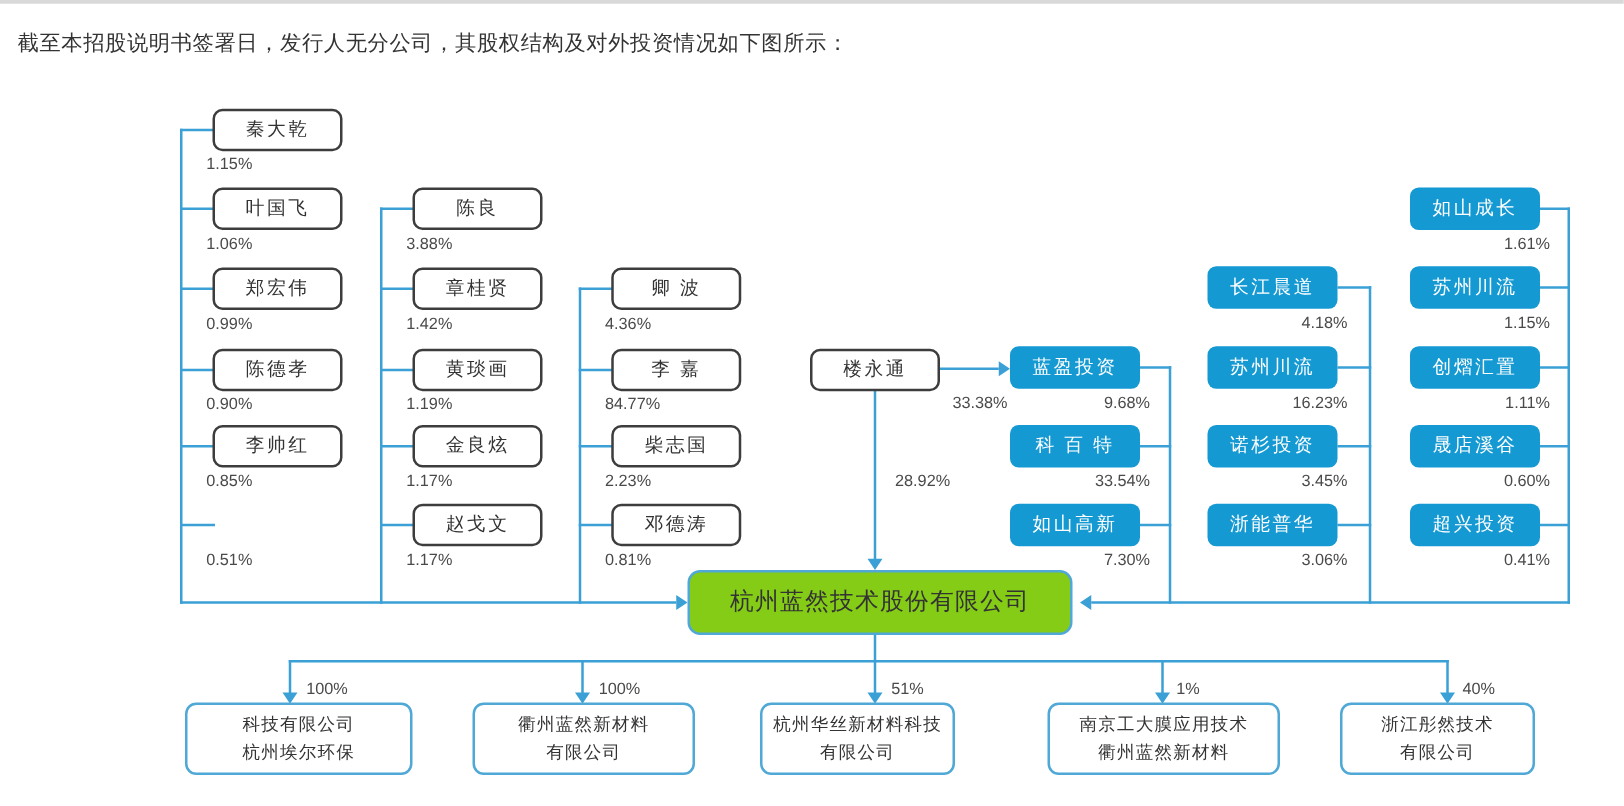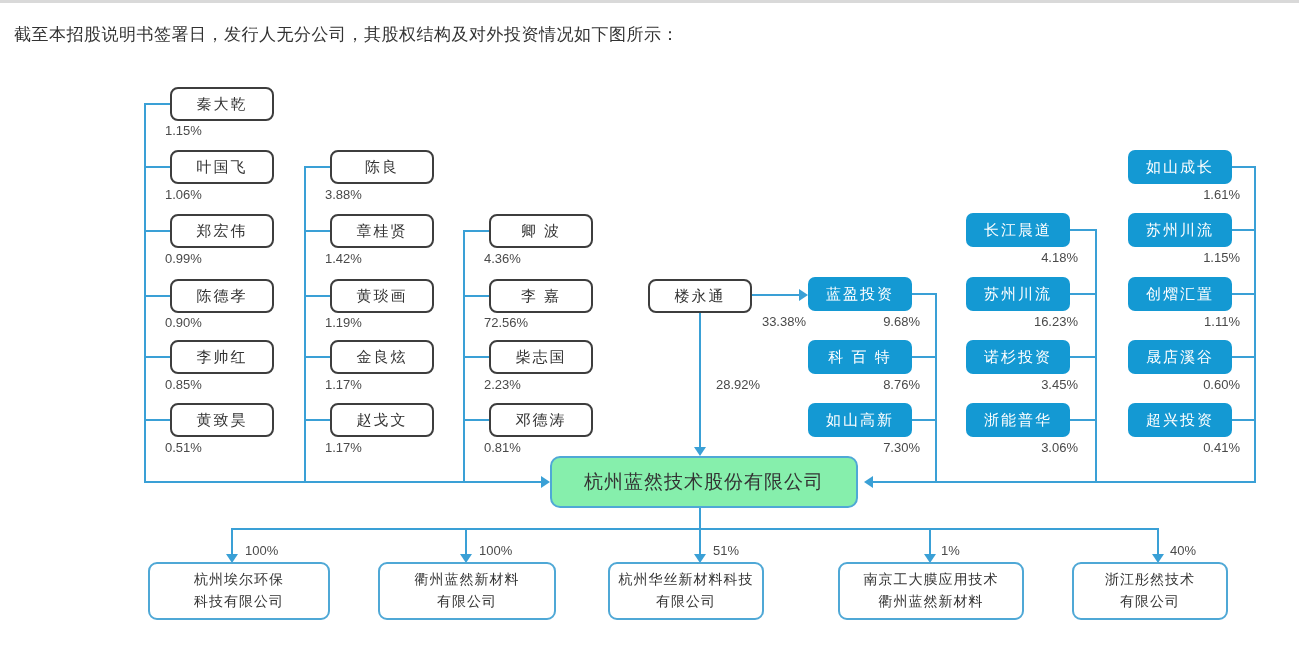--- a/index.html
+++ b/index.html
@@ -23,21 +23,21 @@
   .pct{position:absolute;font-size:13px;color:#4a4a4a;}
   .rpct{position:absolute;width:80px;text-align:right;font-size:13px;color:#4a4a4a;}
   
   .hl{position:absolute;height:2px;background:var(--line-blue);}
   .vl{position:absolute;width:2px;background:var(--line-blue);}
   
   .a-r{position:absolute;width:0;height:0;border-top:6px solid transparent;border-bottom:6px solid transparent;border-left:9px solid var(--line-blue);}
   .a-l{position:absolute;width:0;height:0;border-top:6px solid transparent;border-bottom:6px solid transparent;border-right:9px solid var(--line-blue);}
   .a-d{position:absolute;width:0;height:0;border-left:6px solid transparent;border-right:6px solid transparent;border-top:9px solid var(--line-blue);}
   
-  .company{position:absolute;left:550px;top:453px;width:308px;height:52px;background:#86efac;
+  .company{position:absolute;left:550px;top:453px;width:308px;height:52px;background:#84cc16;
            border:2px solid var(--company-border);border-radius:10px;font-size:19px;color:var(--text);
            text-align:center;line-height:48px;letter-spacing:1px;}
   .sub{position:absolute;top:559px;height:58px;background:#fff;border:2px solid var(--company-border);
        border-radius:9px;font-size:14px;color:var(--text);text-align:center;display:flex;flex-direction:column;
        justify-content:center;line-height:1.55;letter-spacing:1px;}
 </style>
 </head>
 <body>
 
 <div class="page">
@@ -110,51 +110,50 @@
   <div class="pbox" style="left:170px;top:84px">秦大乾</div>
   <div class="pct" style="left:165px;top:120px">1.15%</div>
   <div class="pbox" style="left:170px;top:147px">叶国飞</div>
   <div class="pct" style="left:165px;top:184px">1.06%</div>
   <div class="pbox" style="left:170px;top:211px">郑宏伟</div>
   <div class="pct" style="left:165px;top:248px">0.99%</div>
   <div class="pbox" style="left:170px;top:276px">陈德孝</div>
   <div class="pct" style="left:165px;top:312px">0.90%</div>
   <div class="pbox" style="left:170px;top:337px">李帅红</div>
   <div class="pct" style="left:165px;top:374px">0.85%</div>
-  <div class="pbox" style="left:170px;top:400px">黄致昊</div>
   <div class="pct" style="left:165px;top:437px">0.51%</div>
 
   <div class="pbox" style="left:330px;top:147px">陈良</div>
   <div class="pct" style="left:325px;top:184px">3.88%</div>
   <div class="pbox" style="left:330px;top:211px">章桂贤</div>
   <div class="pct" style="left:325px;top:248px">1.42%</div>
   <div class="pbox" style="left:330px;top:276px">黄琰画</div>
   <div class="pct" style="left:325px;top:312px">1.19%</div>
   <div class="pbox" style="left:330px;top:337px">金良炫</div>
   <div class="pct" style="left:325px;top:374px">1.17%</div>
   <div class="pbox" style="left:330px;top:400px">赵戈文</div>
   <div class="pct" style="left:325px;top:437px">1.17%</div>
 
   <div class="pbox" style="left:489px;top:211px">卿 波</div>
   <div class="pct" style="left:484px;top:248px">4.36%</div>
   <div class="pbox" style="left:489px;top:276px">李 嘉</div>
-  <div class="pct" style="left:484px;top:312px">72.56%</div>
+  <div class="pct" style="left:484px;top:312px">84.77%</div>
   <div class="pbox" style="left:489px;top:337px">柴志国</div>
   <div class="pct" style="left:484px;top:374px">2.23%</div>
   <div class="pbox" style="left:489px;top:400px">邓德涛</div>
   <div class="pct" style="left:484px;top:437px">0.81%</div>
 
   <div class="pbox" style="left:648px;top:276px">楼永通</div>
   <div class="rpct" style="left:726px;top:311px">33.38%</div>
   <div class="pct" style="left:716px;top:374px">28.92%</div>
 
   <div class="bbox" style="left:808px;top:274px">蓝盈投资</div>
   <div class="rpct" style="left:840px;top:311px">9.68%</div>
   <div class="bbox" style="left:808px;top:337px">科 百 特</div>
-  <div class="rpct" style="left:840px;top:374px">8.76%</div>
+  <div class="rpct" style="left:840px;top:374px">33.54%</div>
   <div class="bbox" style="left:808px;top:400px">如山高新</div>
   <div class="rpct" style="left:840px;top:437px">7.30%</div>
 
   <div class="bbox" style="left:966px;top:210px">长江晨道</div>
   <div class="rpct" style="left:998px;top:247px">4.18%</div>
   <div class="bbox" style="left:966px;top:274px">苏州川流</div>
   <div class="rpct" style="left:998px;top:311px">16.23%</div>
   <div class="bbox" style="left:966px;top:337px">诺杉投资</div>
   <div class="rpct" style="left:998px;top:374px">3.45%</div>
   <div class="bbox" style="left:966px;top:400px">浙能普华</div>
@@ -173,22 +172,22 @@
 
   <div class="company">杭州蓝然技术股份有限公司</div>
 
   <div class="pct" style="left:245px;top:540px">100%</div>
   <div class="pct" style="left:479px;top:540px">100%</div>
   <div class="pct" style="left:713px;top:540px">51%</div>
   <div class="pct" style="left:941px;top:540px">1%</div>
   <div class="pct" style="left:1170px;top:540px">40%</div>
 
   <div class="sub" style="left:148px;width:182px">
+    <span>科技有限公司</span>
     <span>杭州埃尔环保</span>
-    <span>科技有限公司</span>
   </div>
   <div class="sub" style="left:378px;width:178px">
     <span>衢州蓝然新材料</span>
     <span>有限公司</span>
   </div>
   <div class="sub" style="left:608px;width:156px">
     <span>杭州华丝新材料科技</span>
     <span>有限公司</span>
   </div>
   <div class="sub" style="left:838px;width:186px">

